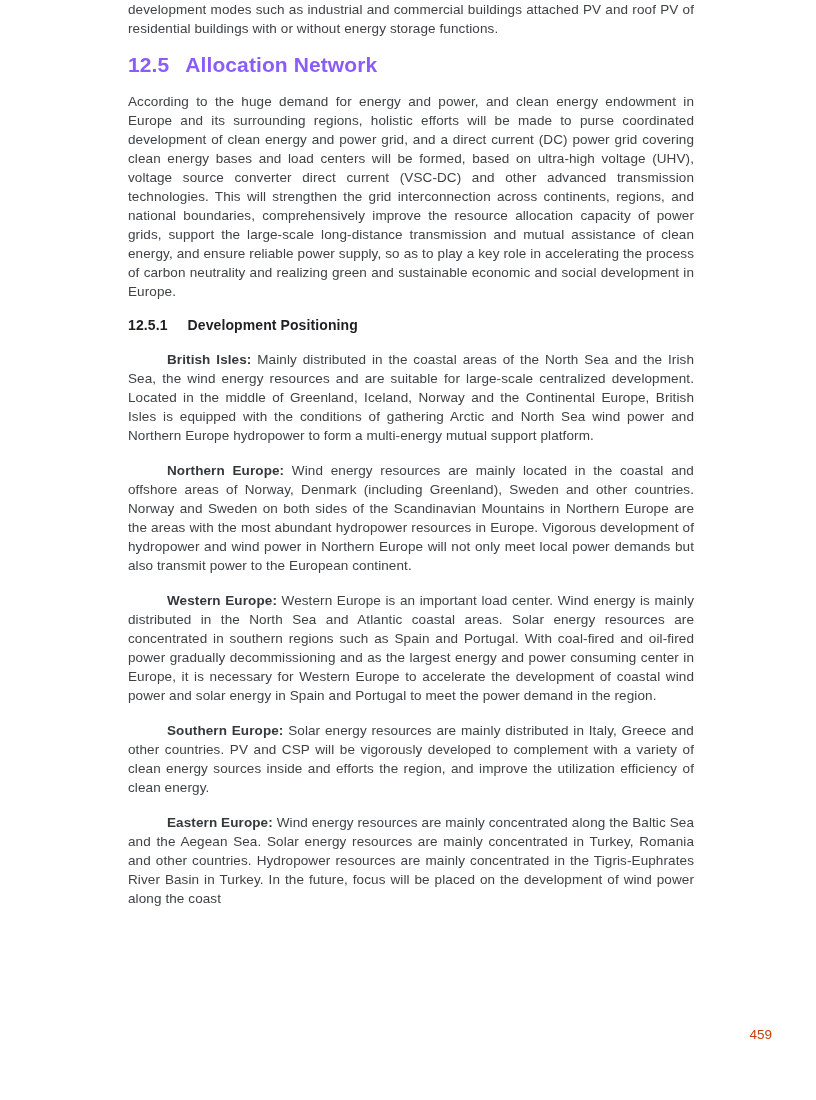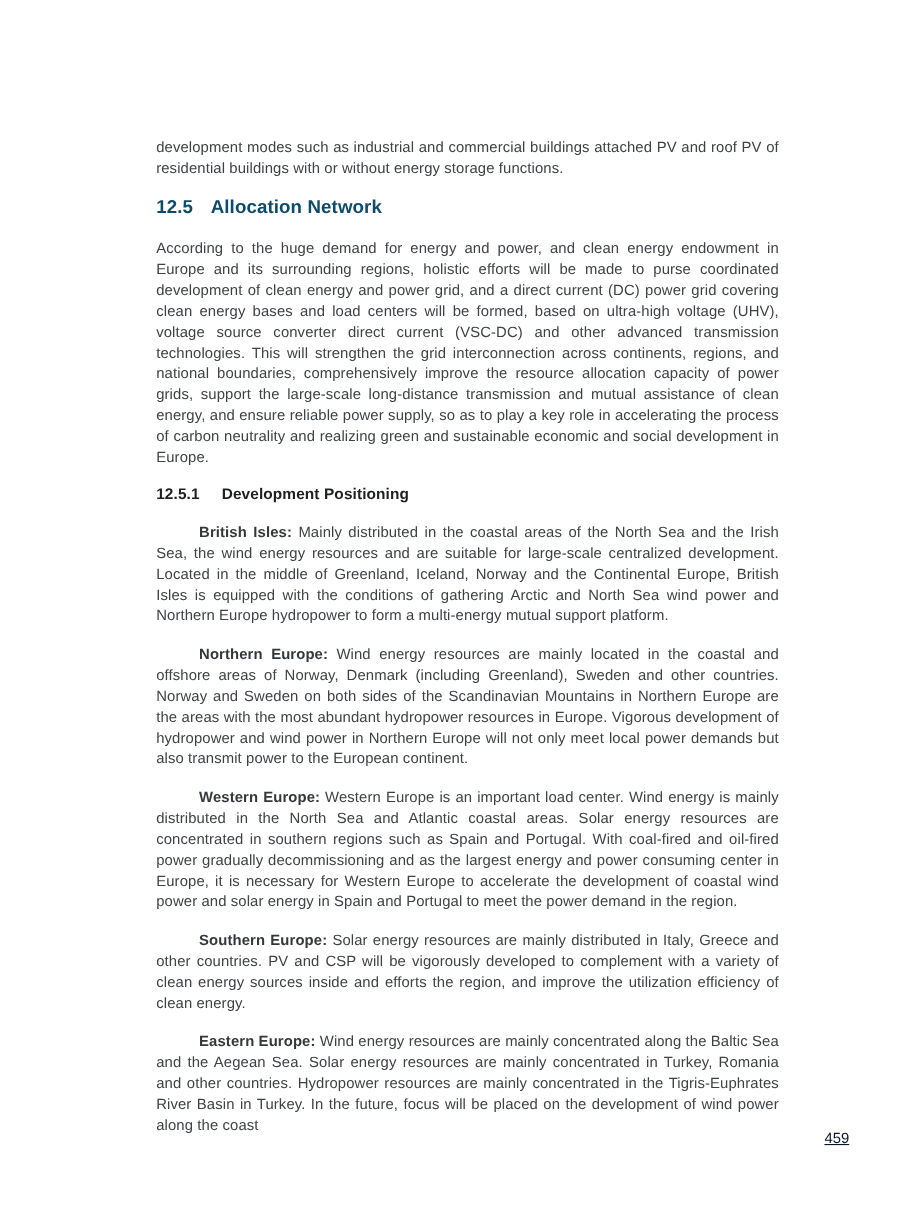--- a/index.html
+++ b/index.html
@@ -11,44 +11,43 @@
     position: relative;
     width: 816px;
     height: 1100px;
     background: #ffffff;
     overflow: hidden;
     font-family: "Liberation Sans", "DejaVu Sans", sans-serif;
   }
   .content {
     position: absolute;
     top: 0;
-    left: 142px;
+    left: 128px;
     width: 566px;
-    padding-top: 124px;
     box-sizing: border-box;
   }
   p.body {
     margin: 0 0 16px 0;
     font-size: 13.5px;
     line-height: 19px;
     color: #3e4246;
     text-align: justify;
     letter-spacing: 0.1px;
   }
   p.body .lead {
     font-weight: 700;
     color: #34383c;
     margin-left: 39px;
   }
   h1.sec {
     margin: 17px 0 17px 0;
-    font-size: 17px;
+    font-size: 21px;
     line-height: 20px;
     font-weight: 700;
-    color: #0c4a6e;
+    color: #8b5cf6;
     letter-spacing: 0.1px;
   }
   h1.sec .hnum {
     display: inline-block;
     margin-right: 16px;
   }
   h2.subsec {
     margin: 14px 0 16px 0;
     font-size: 14px;
     line-height: 17px;
@@ -59,22 +58,21 @@
   h2.subsec .hnum {
     display: inline-block;
     margin-right: 20px;
   }
   .pagenum {
     position: absolute;
     top: 1027px;
     right: 44px;
     font-size: 13.5px;
     line-height: 16px;
-    color: #0f172a;
-    text-decoration: underline;
+    color: #c2410c;
   }
 </style>
 </head>
 <body>
 
 <div class="page">
   <div class="content">
 
     <p class="body">development modes such as industrial and commercial buildings attached PV and roof PV of residential buildings with or without energy storage functions.</p>
 

